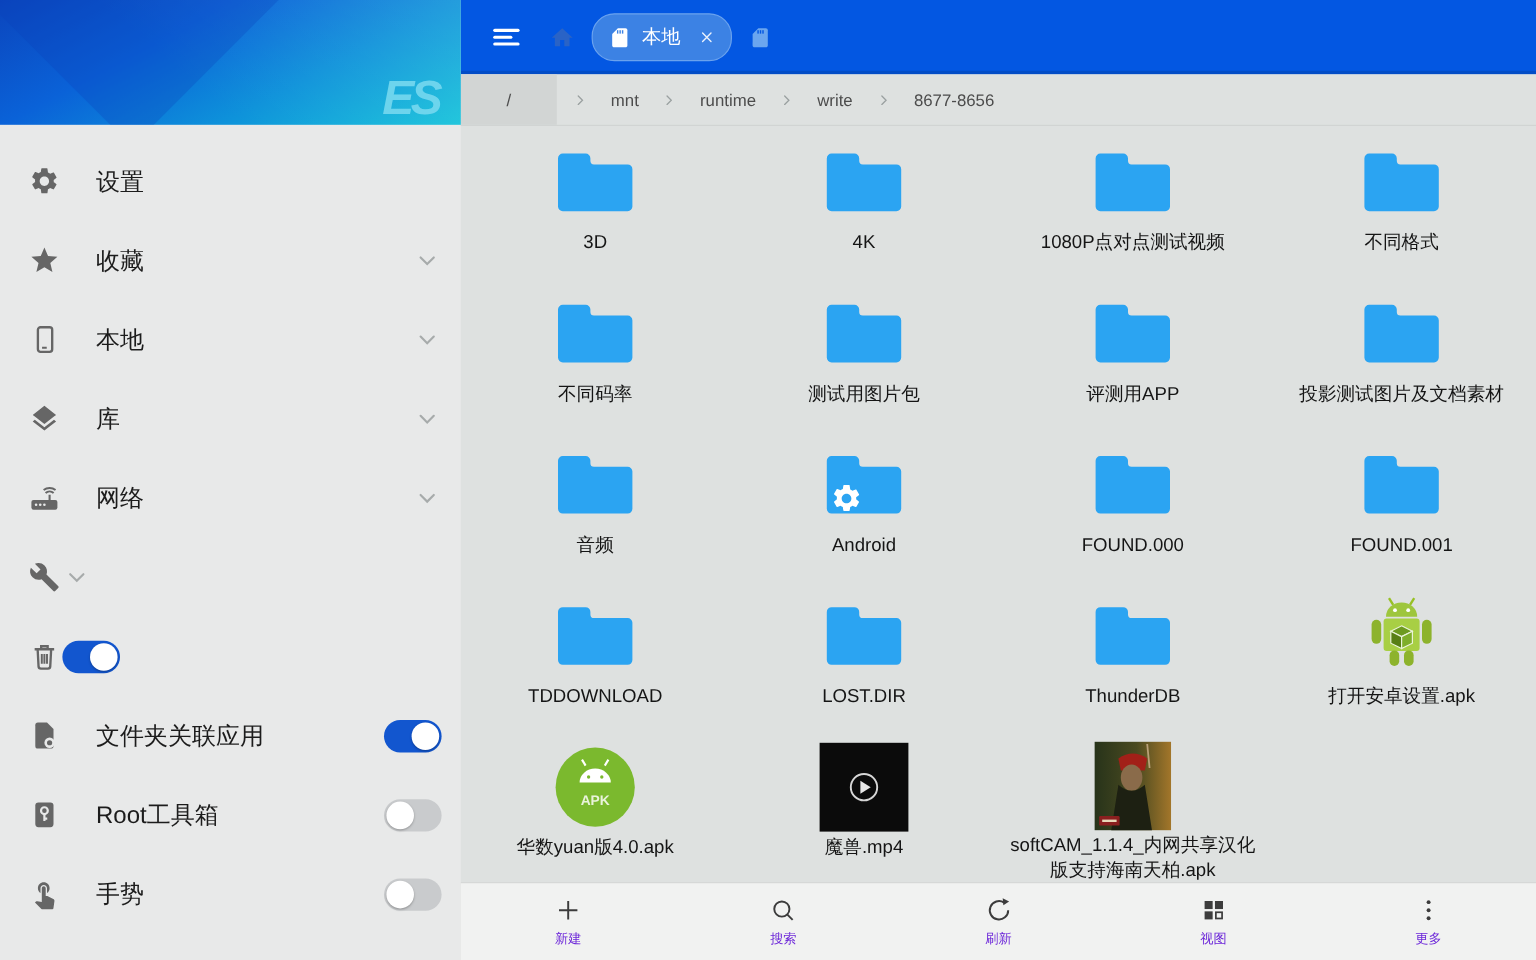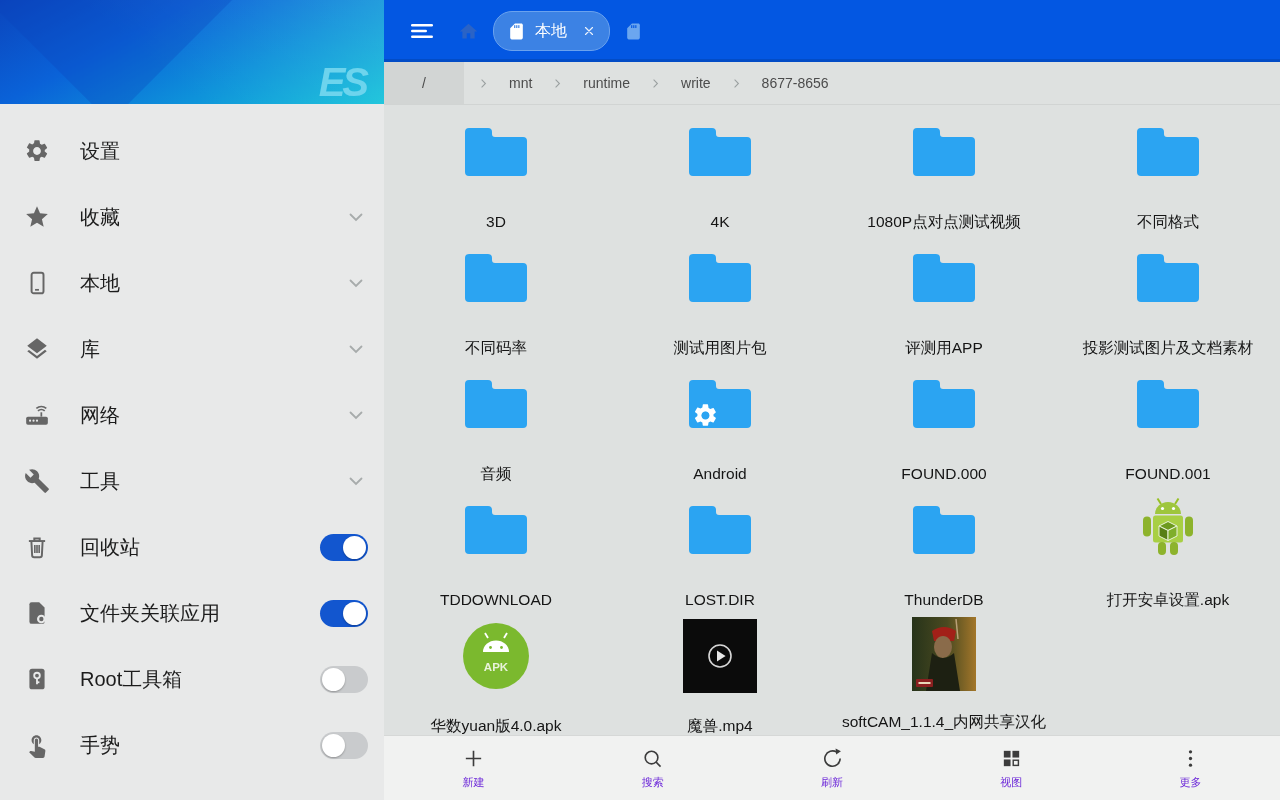--- a/index.html
+++ b/index.html
@@ -54,21 +54,21 @@
     align-items:stretch;font-size:14px;color:#4c4c4c}
   .crumb{display:flex;align-items:center;padding:4px 6px}
   .crumb.root{width:80px;justify-content:center;background:#d2d5d4;padding:0}
   .crumb-sep{display:flex;align-items:center;color:#9aa0a0;padding:0 13px}
   .crumb-sep svg{width:13px;height:13px}
 
   .content{flex:1;overflow:hidden}
   .grid{display:grid;grid-template-columns:repeat(4,1fr);grid-auto-rows:126px;padding-top:2px}
   .cell{display:flex;flex-direction:column;align-items:center;padding-top:6px}
   .thumb{height:78px;display:flex;align-items:center;justify-content:center}
-  .f-label{margin-top:21px;font-size:15.5px;line-height:1.35;color:#151515;text-align:center;
+  .f-label{margin-top:2px;font-size:15.5px;line-height:1.35;color:#151515;text-align:center;
     max-width:216px;word-break:break-all}
   .vthumb{width:74px;height:74px;background:#0b0b0b;display:flex;align-items:center;justify-content:center}
 
   .toolbar{height:64px;background:#f1f2f1;border-top:1px solid #d6d8d7;display:flex}
   .tb-item{flex:1;display:flex;flex-direction:column;align-items:center;justify-content:center;gap:5px;color:#3c3c3c}
   .tb-item svg{width:23px;height:23px}
   .tb-label{font-size:11px;color:#6d28d9}
 </style>
 </head>
 <body style="--topbar-blue: #0357e2; --tab-pill: #3c82e4; --toggle-on: #1256cf; --content-bg: #dee1e0;">
@@ -144,39 +144,37 @@
             <path d="M6.5 9.5 L12 15 L17.5 9.5" fill="none" stroke="currentColor" stroke-width="1.8" stroke-linecap="round"></path>
           </svg>
         </span>
       </div>
       <div class="side-item">
         <span class="s-icon">
           <svg viewBox="0 0 24 24">
             <path d="M22.7 19l-9.1-9.1c.9-2.3.4-5-1.5-6.9-2-2-5-2.4-7.4-1.3L9 6 6 9 1.6 4.7C.4 7.1.9 10.1 2.9 12.1c1.9 1.9 4.6 2.4 6.9 1.5l9.1 9.1c.4.4 1 .4 1.4 0l2.3-2.3c.5-.4.5-1.1.1-1.4z" fill="currentColor"></path>
           </svg>
         </span>
-        <span class="s-label">工具</span>
         <span class="s-ctrl">
           <svg viewBox="0 0 24 24" width="24" height="24">
             <path d="M6.5 9.5 L12 15 L17.5 9.5" fill="none" stroke="currentColor" stroke-width="1.8" stroke-linecap="round"></path>
           </svg>
         </span>
       </div>
       <div class="side-item">
         <span class="s-icon">
           <svg viewBox="0 0 24 24" fill="none" stroke="currentColor">
             <path d="M4.5 6.5h15" stroke-width="1.8"></path>
             <path d="M9.5 6.3V4.2h5v2.1" stroke-width="1.8"></path>
             <path d="M6.8 6.5l.7 13.2a1.8 1.8 0 0 0 1.8 1.7h5.4a1.8 1.8 0 0 0 1.8-1.7l.7-13.2" stroke-width="1.8"></path>
             <line x1="10" y1="10.2" x2="10" y2="17.6" stroke-width="1.5"></line>
             <line x1="12" y1="10.2" x2="12" y2="17.6" stroke-width="1.5"></line>
             <line x1="14" y1="10.2" x2="14" y2="17.6" stroke-width="1.5"></line>
           </svg>
         </span>
-        <span class="s-label">回收站</span>
         <span class="toggle on">
           <span class="knob"></span>
         </span>
       </div>
       <div class="side-item">
         <span class="s-icon">
           <svg viewBox="0 0 24 24">
             <path d="M7 2h7l5 5v13a2 2 0 0 1-2 2H7a2 2 0 0 1-2-2V4a2 2 0 0 1 2-2z" fill="currentColor"></path>
             <circle cx="16" cy="17.5" r="4" fill="#e8e9e9"></circle>
             <circle cx="16" cy="17.5" r="2" fill="currentColor"></circle>

